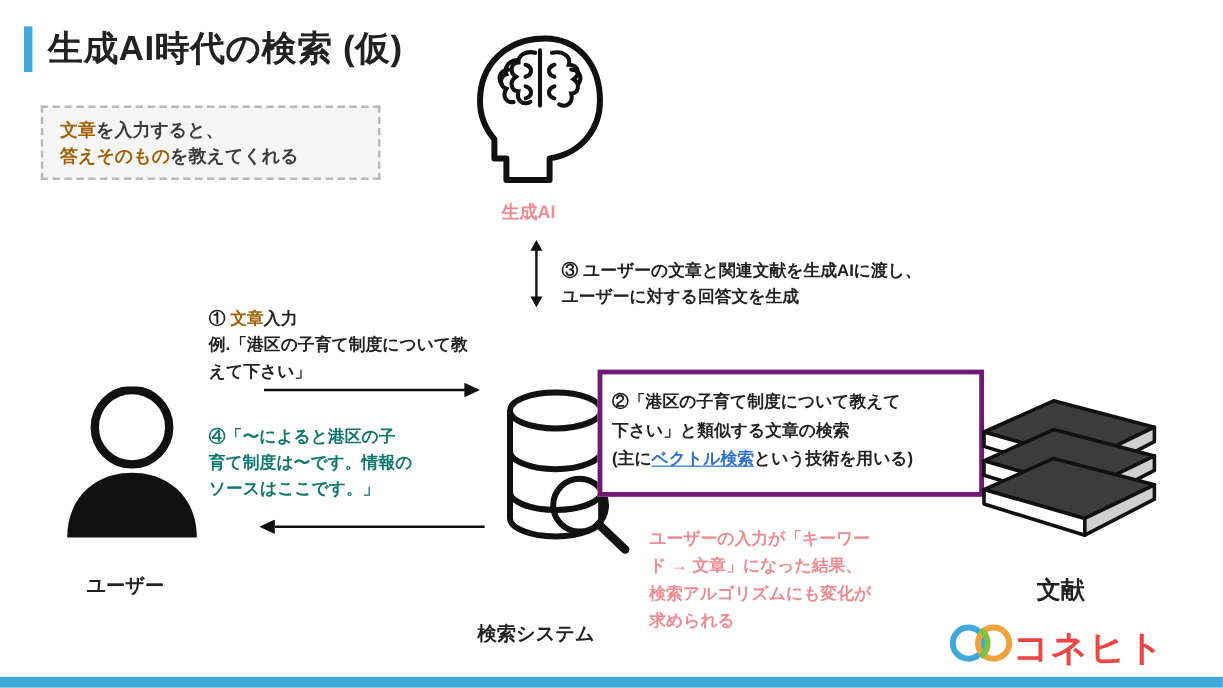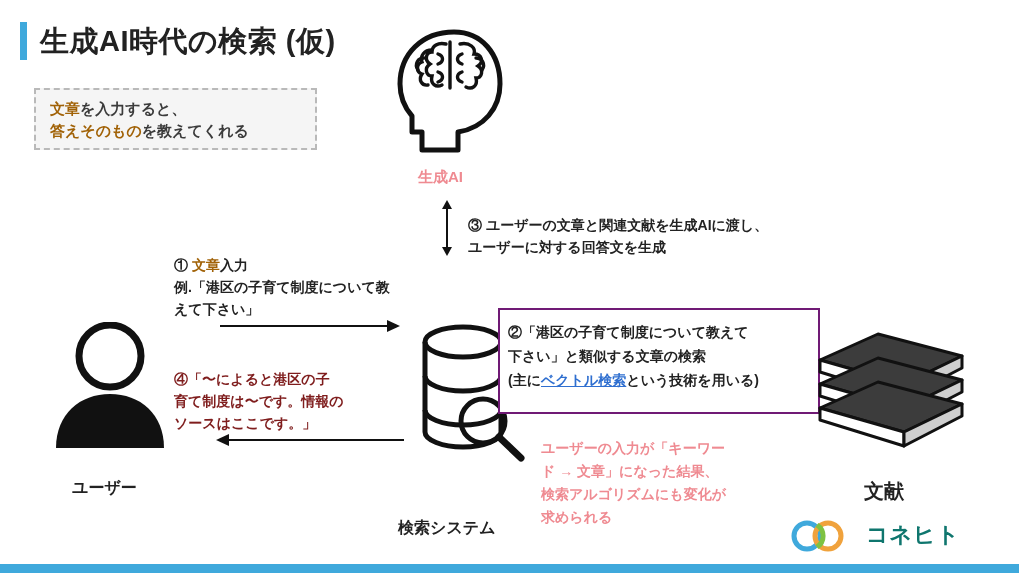--- a/index.html
+++ b/index.html
@@ -117,25 +117,25 @@
     font-weight: bold;
     color: #222222;
     line-height: 22px;
   }
   .step1 .num { color: #222222; }
 
   
   .step4 {
     position: absolute;
     left: 174px;
-    top: 368px;
+    top: 352px;
     width: 228px;
     font-size: 14px;
     font-weight: bold;
-    color: #7f1d1d;
+    color: #0f766e;
     line-height: 22px;
   }
 
   
   .h-arrow-right {
     position: absolute;
     left: 220px;
     top: 318px;
     width: 180px;
     height: 12px;
@@ -185,21 +185,21 @@
     margin-top: 40px;
   }
 
   
   .step2-box {
     position: absolute;
     left: 498px;
     top: 308px;
     width: 322px;
     height: 106px;
-    border: 2px solid #701a75;
+    border: 4px solid #701a75;
     box-sizing: border-box;
     background: #ffffff;
   }
   .step2-text {
     position: absolute;
     left: 8px;
     top: 10px;
     width: 310px;
     font-size: 14px;
     font-weight: bold;
@@ -244,25 +244,25 @@
   
   .logo {
     position: absolute;
     left: 790px;
     top: 518px;
     width: 200px;
     height: 40px;
   }
   .logo-text {
     position: absolute;
-    left: 76px;
+    left: 54px;
     top: 2px;
-    font-size: 22px;
-    font-weight: bold;
-    color: #0f766e;
+    font-size: 30px;
+    font-weight: bold;
+    color: #ef4444;
     letter-spacing: 1px;
     white-space: nowrap;
   }
 
   
   .bottom-bar {
     position: absolute;
     left: 0;
     bottom: 0;
     width: 1019px;

